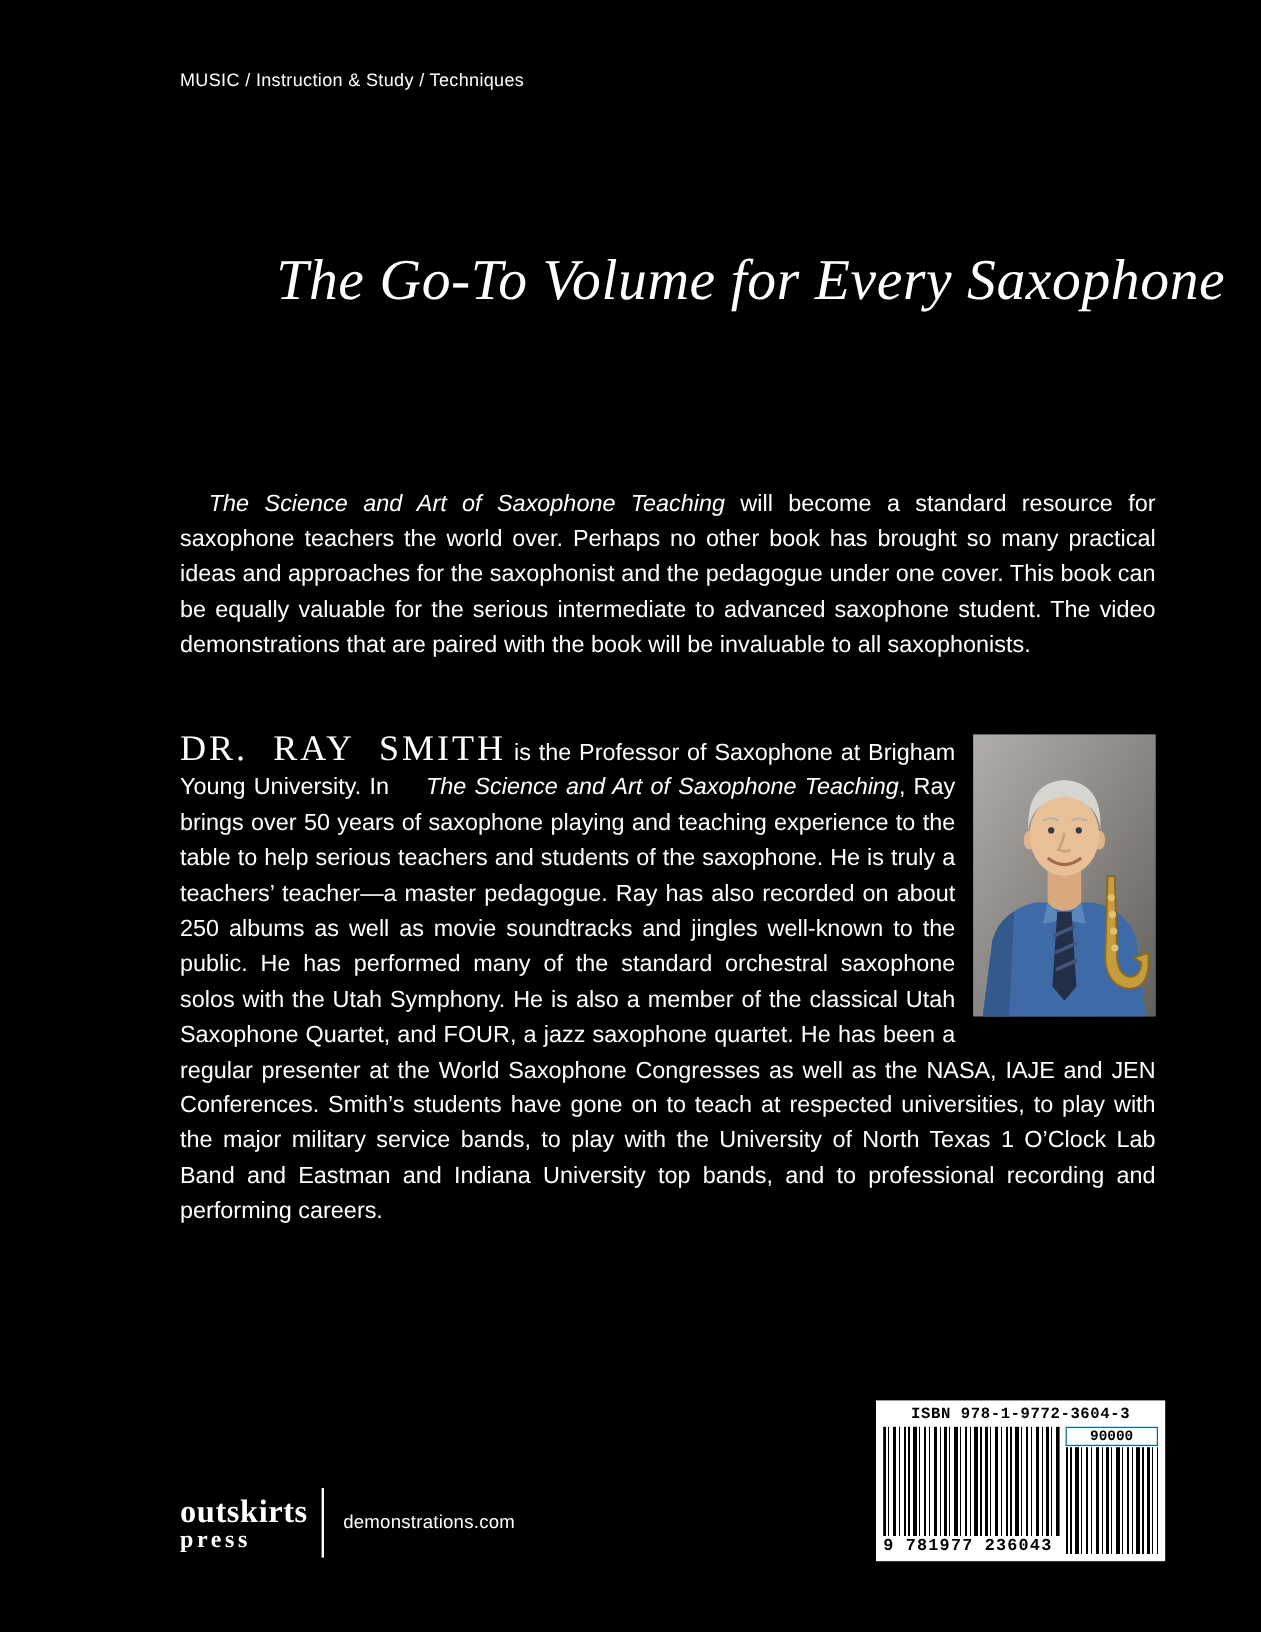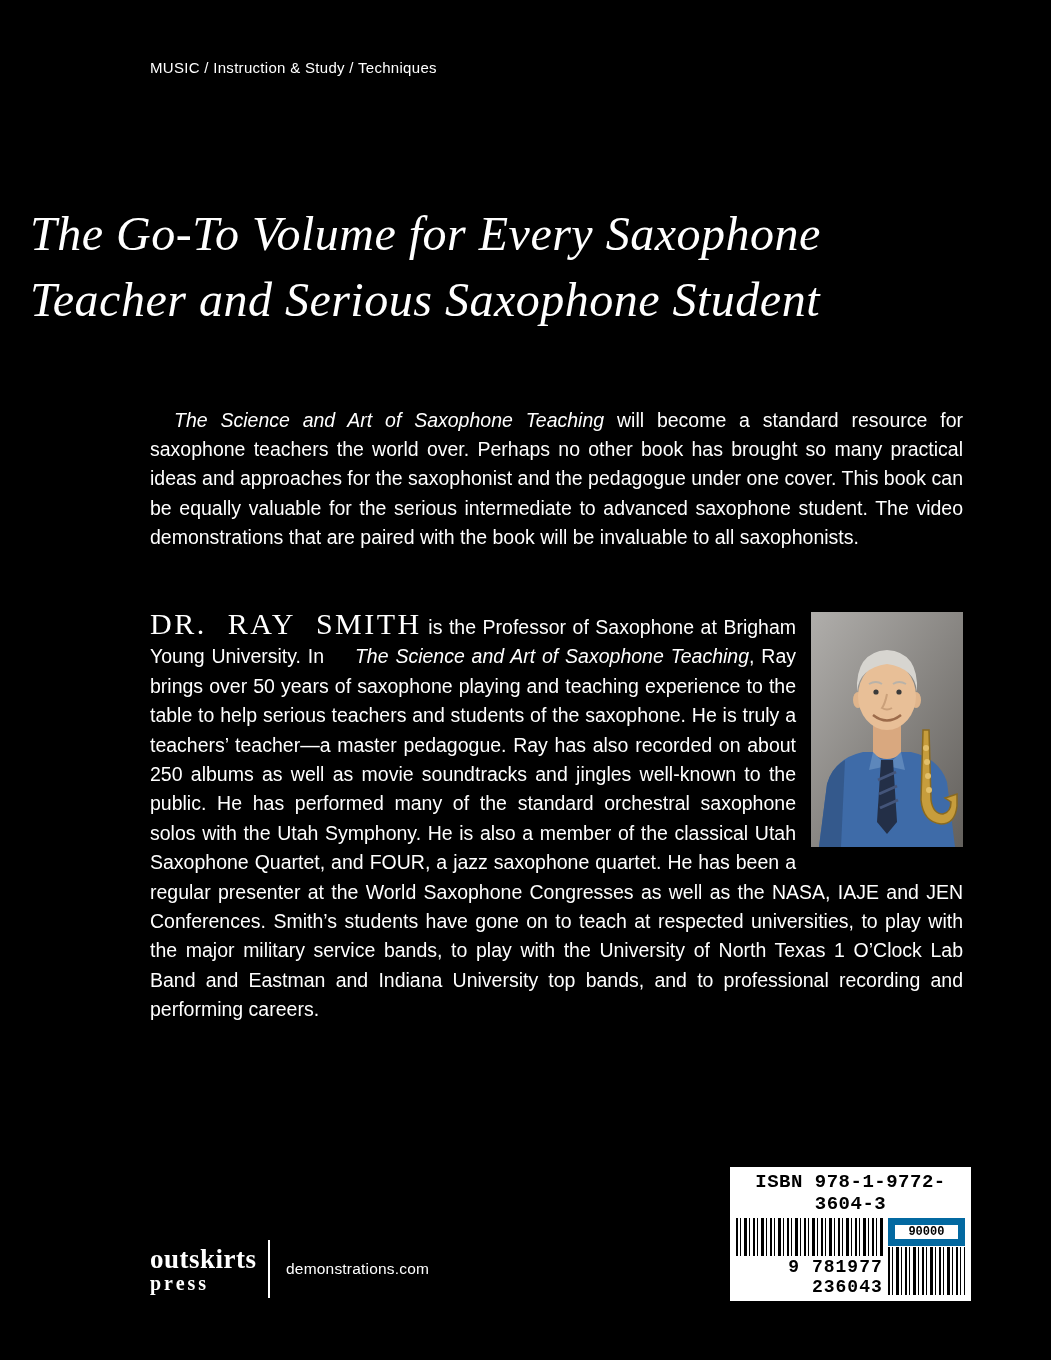--- a/index.html
+++ b/index.html
@@ -19,21 +19,21 @@
     top: 59px;
     font-size: 15px;
     letter-spacing: 0.3px;
     color: #ffffff;
   }
   .headline {
     position: absolute;
     left: 0;
     right: 0;
     top: 201px;
-    text-align: left;
+    text-align: right;
     font-family: "Liberation Serif", serif;
     font-style: italic;
     font-size: 48px;
     line-height: 66px;
     color: #ffffff;
     letter-spacing: 0.5px;
   }
   .blurb {
     position: absolute;
     left: 120px;
@@ -110,21 +110,21 @@
     background: #ffffff;
     color: #000000;
     box-sizing: border-box;
     padding: 3px 6px 4px 6px;
     display: flex;
     flex-direction: column;
     font-family: "Liberation Mono", monospace;
   }
   .isbn-label {
     font-weight: bold;
-    font-size: 19px;
+    font-size: 13px;
     text-align: center;
     letter-spacing: 0.5px;
     padding: 1px 0 3px 0;
   }
   .barcode-main { flex: 1; display: flex; gap: 5px; }
   .barcode-left { flex: 1.9; display: flex; flex-direction: column; }
   .barcode-right { flex: 1; display: flex; flex-direction: column; }
   .bars {
     flex: 1;
     background: repeating-linear-gradient(90deg,
@@ -132,44 +132,43 @@
       #fff 2px, #fff 4px,
       #000 4px, #000 5px,
       #fff 5px, #fff 8px,
       #000 8px, #000 11px,
       #fff 11px, #fff 13px,
       #000 13px, #000 14px,
       #fff 14px, #fff 17px);
   }
   .barcode-digits {
     font-weight: bold;
-    font-size: 18px;
-    text-align: right;
+    font-size: 14px;
+    text-align: left;
     letter-spacing: 1px;
     padding-top: 1px;
   }
   .price-code {
     font-weight: bold;
     font-size: 12px;
     text-align: center;
-    border: 7px solid #0369a1;
+    border: 1px solid #0369a1;
     margin-bottom: 1px;
   }
   .barcode-right .bars { margin-bottom: 2px; }
 </style>
 </head>
 <body>
 
 <div class="page">
 
   <div class="category">MUSIC / Instruction &amp; Study / Techniques</div>
 
   <div class="headline">
     <div>The Go-To Volume for Every Saxophone</div>
-    <div>Teacher and Serious Saxophone Student</div>
   </div>
 
   <p class="blurb"><span class="it">The Science and Art of Saxophone Teaching</span><span> will become a standard resource for saxophone teachers the world over. Perhaps no other book has brought so many practical ideas and approaches for the saxophonist and the pedagogue under one cover. This book can be equally valuable for the serious intermediate to advanced saxophone student. The video demonstrations that are paired with the book will be invaluable to all saxophonists.</span></p>
 
   <div class="bio">
     <div class="author-photo">
       <svg viewBox="0 0 152 235" width="152" height="235" preserveAspectRatio="none">
         <defs>
           <linearGradient id="pbg" x1="0" y1="0" x2="1" y2="1">
             <stop offset="0" stop-color="#b0aeab"></stop>

